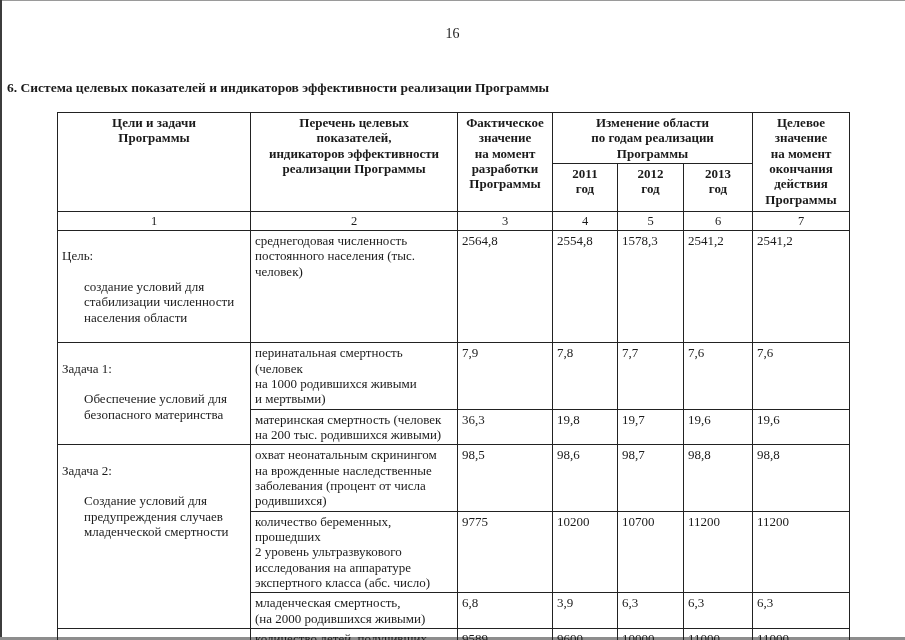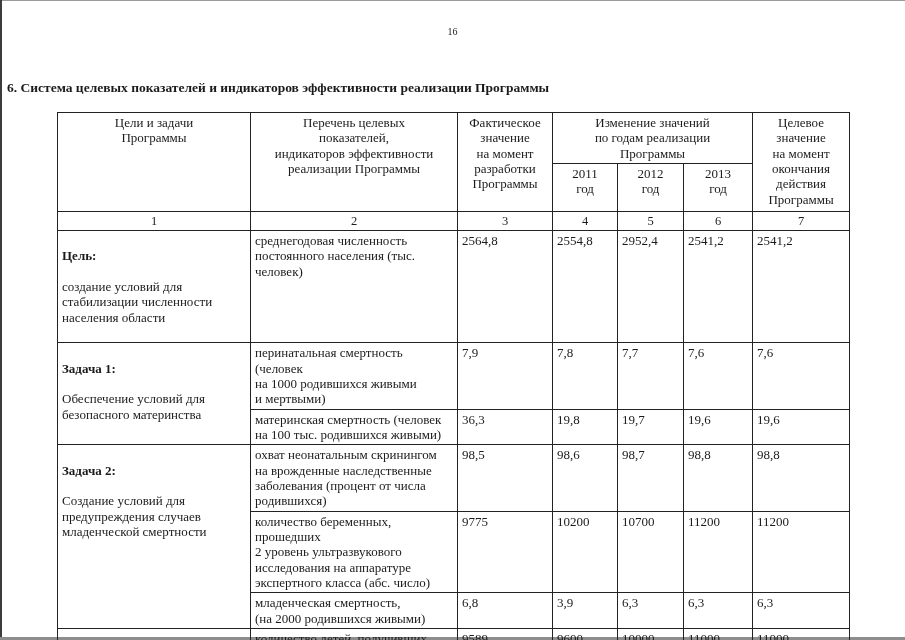--- a/index.html
+++ b/index.html
@@ -20,21 +20,21 @@
   .edge-left {
     position: absolute; top: 0; left: 0; bottom: 0; width: 2px;
     background: #3c3c3c;
   }
   .edge-bottom {
     position: absolute; bottom: 0; left: 0; right: 0; height: 3px;
     background: #8d8d8d;
   }
   .page-number {
     position: absolute; top: 26px; left: 0; width: 100%;
-    text-align: center; font-size: 10px;
+    text-align: center; font-size: 14px;
   }
   .doc-title {
     position: absolute; top: 80px; left: 0; width: 100%;
     text-align: left; font-weight: bold; font-size: 13.5px; padding-left: 7px;
   }
   table.data-table {
     position: absolute; top: 112px; left: 57px;
     width: 792px;
     border-collapse: collapse;
     table-layout: fixed;
@@ -42,35 +42,35 @@
     line-height: 1.18;
   }
   table.data-table td {
     border: 1px solid #222222;
     vertical-align: top;
     padding: 2px 4px;
     white-space: pre-line;
     overflow: hidden;
   }
   td.hdr {
-    font-weight: normal;
+    font-weight: bold;
     text-align: center;
     padding-top: 3px;
   }
   td.num {
     text-align: center;
     padding: 0;
     line-height: 14px;
     font-size: 12.5px;
   }
   td.val {
     text-align: left;
   }
-  .goal-label { font-weight: bold; white-space: pre-line; }
-  .goal-text  { white-space: pre-line; }
+  .goal-label { font-weight: normal; white-space: pre-line; }
+  .goal-text  { white-space: pre-line; margin-left: 22px; }
 </style>
 </head>
 <body>
 
 <div class="edge-top"></div>
 <div class="edge-left"></div>
 <div class="edge-bottom"></div>
 
 <div class="page-number">16</div>
 <div class="doc-title">6. Система целевых показателей и индикаторов эффективности реализации Программы</div>
@@ -92,21 +92,21 @@
 Программы</td>
     <td class="hdr" rowspan="2">Перечень целевых
 показателей,
 индикаторов эффективности
 реализации Программы</td>
     <td class="hdr" rowspan="2">Фактическое
 значение
 на момент
 разработки
 Программы</td>
-    <td class="hdr" colspan="3">Изменение значений
+    <td class="hdr" colspan="3">Изменение области
 по годам реализации
 Программы</td>
     <td class="hdr" rowspan="2">Целевое
 значение
 на момент
 окончания
 действия
 Программы</td>
   </tr>
   <tr style="height:48px">
@@ -132,21 +132,21 @@
     <td>
       <div class="goal-label">Цель:</div>
       <div class="goal-text">создание условий для
 стабилизации численности
 населения области</div>
     </td>
     <td>среднегодовая численность
 постоянного населения (тыс. человек)</td>
     <td class="val">2564,8</td>
     <td class="val">2554,8</td>
-    <td class="val">2952,4</td>
+    <td class="val">1578,3</td>
     <td class="val">2541,2</td>
     <td class="val">2541,2</td>
   </tr>
 
   <tr style="height:46px">
     <td rowspan="2">
       <div class="goal-label">Задача 1:</div>
       <div class="goal-text">Обеспечение условий для
 безопасного материнства</div>
     </td>
@@ -154,21 +154,21 @@
 на 1000 родившихся живыми
 и мертвыми)</td>
     <td class="val">7,9</td>
     <td class="val">7,8</td>
     <td class="val">7,7</td>
     <td class="val">7,6</td>
     <td class="val">7,6</td>
   </tr>
   <tr style="height:32px">
     <td>материнская смертность (человек
-на 100 тыс. родившихся живыми)</td>
+на 200 тыс. родившихся живыми)</td>
     <td class="val">36,3</td>
     <td class="val">19,8</td>
     <td class="val">19,7</td>
     <td class="val">19,6</td>
     <td class="val">19,6</td>
   </tr>
 
   <tr style="height:62px">
     <td rowspan="3">
       <div class="goal-label">Задача 2:</div>

